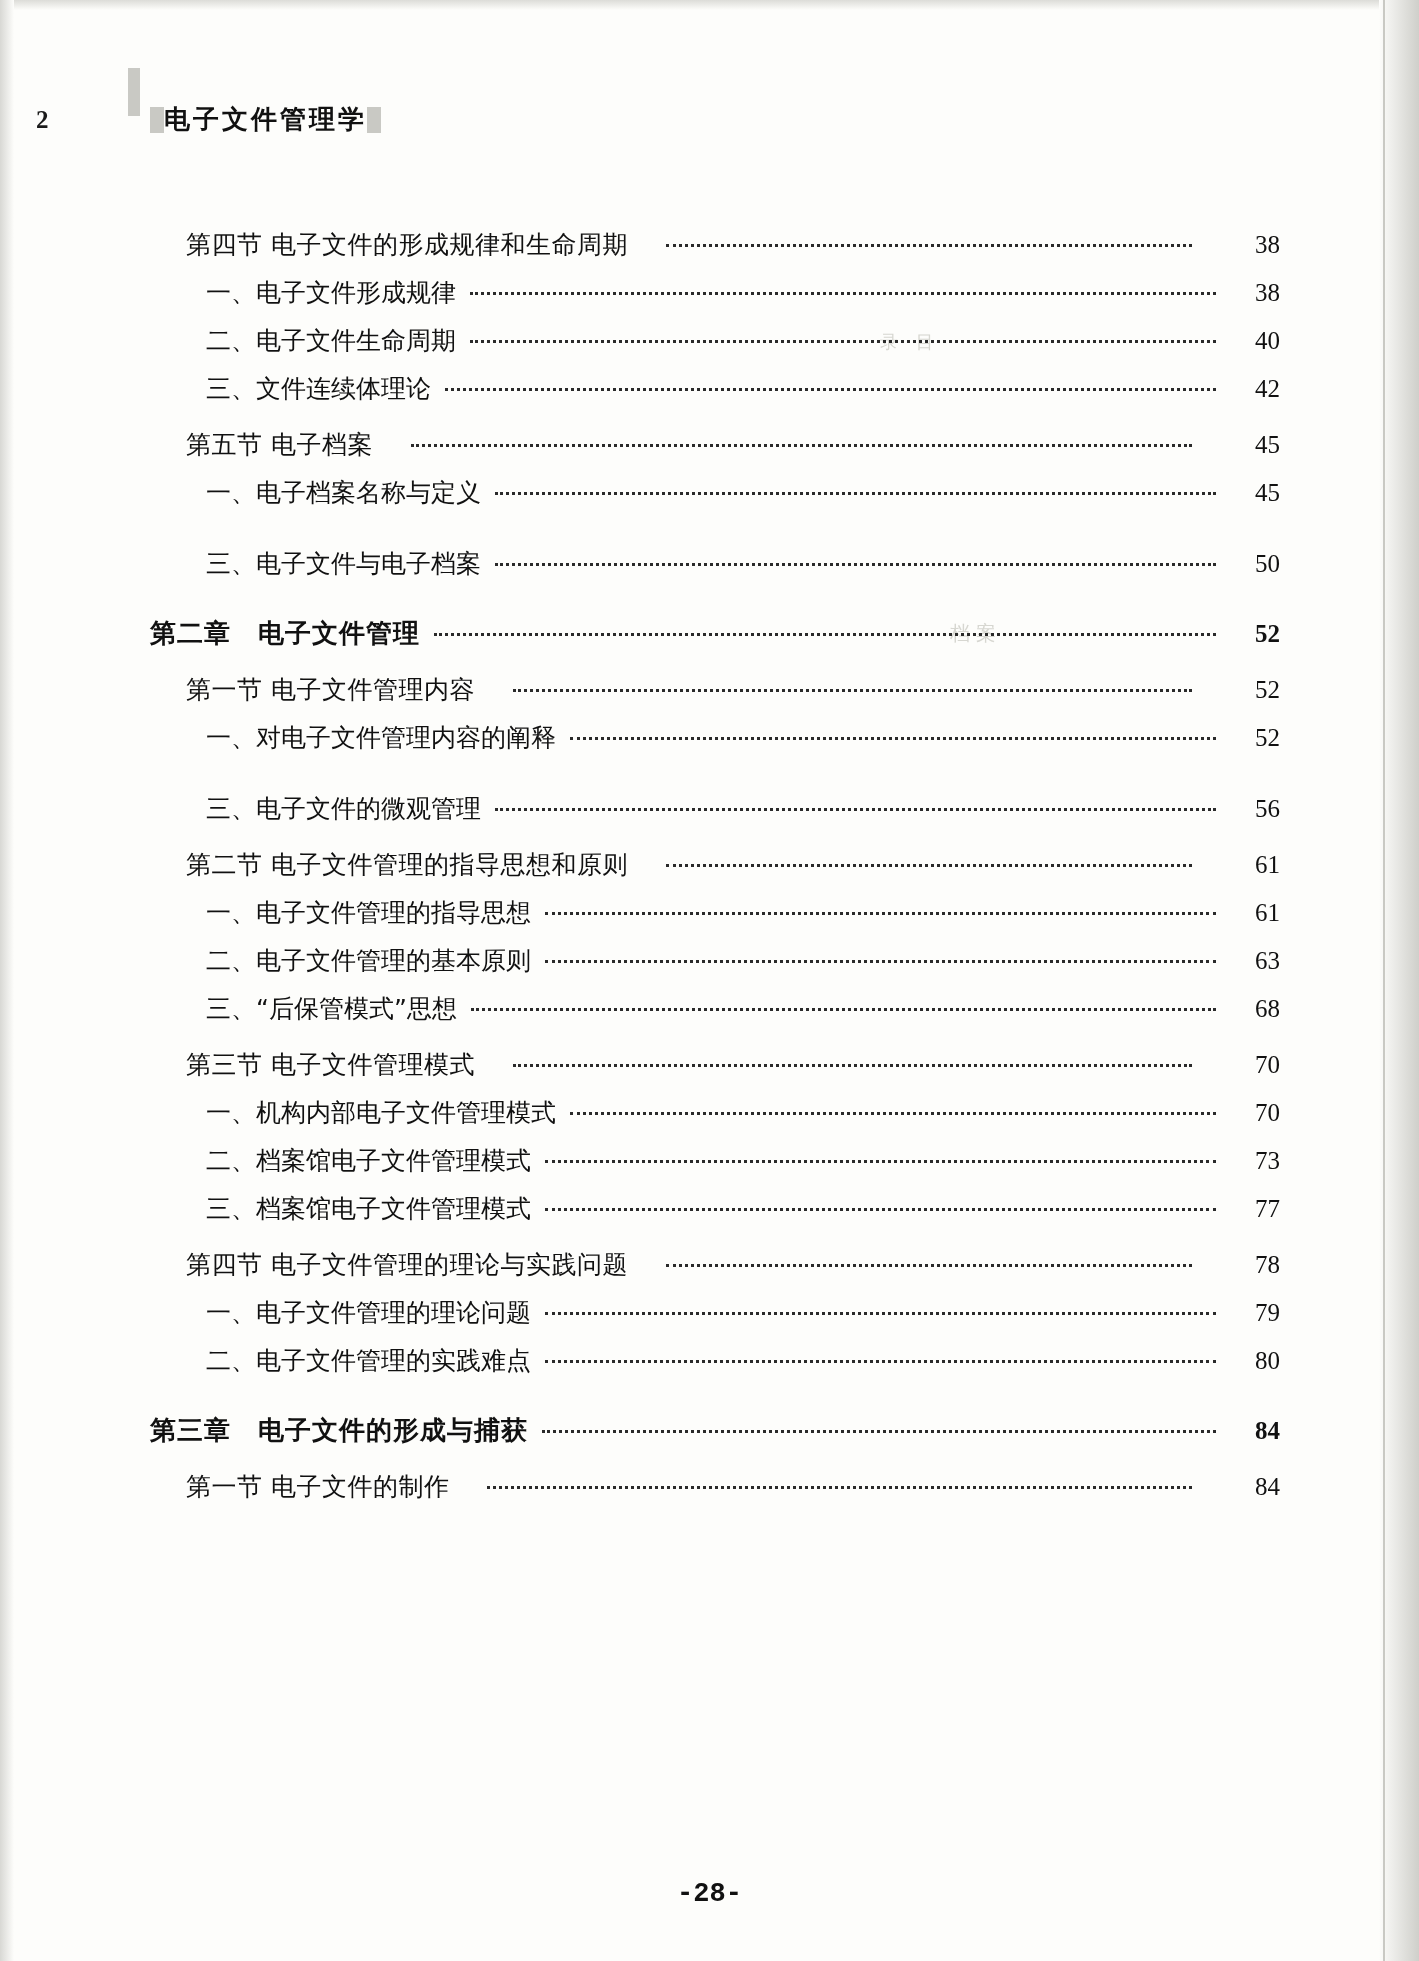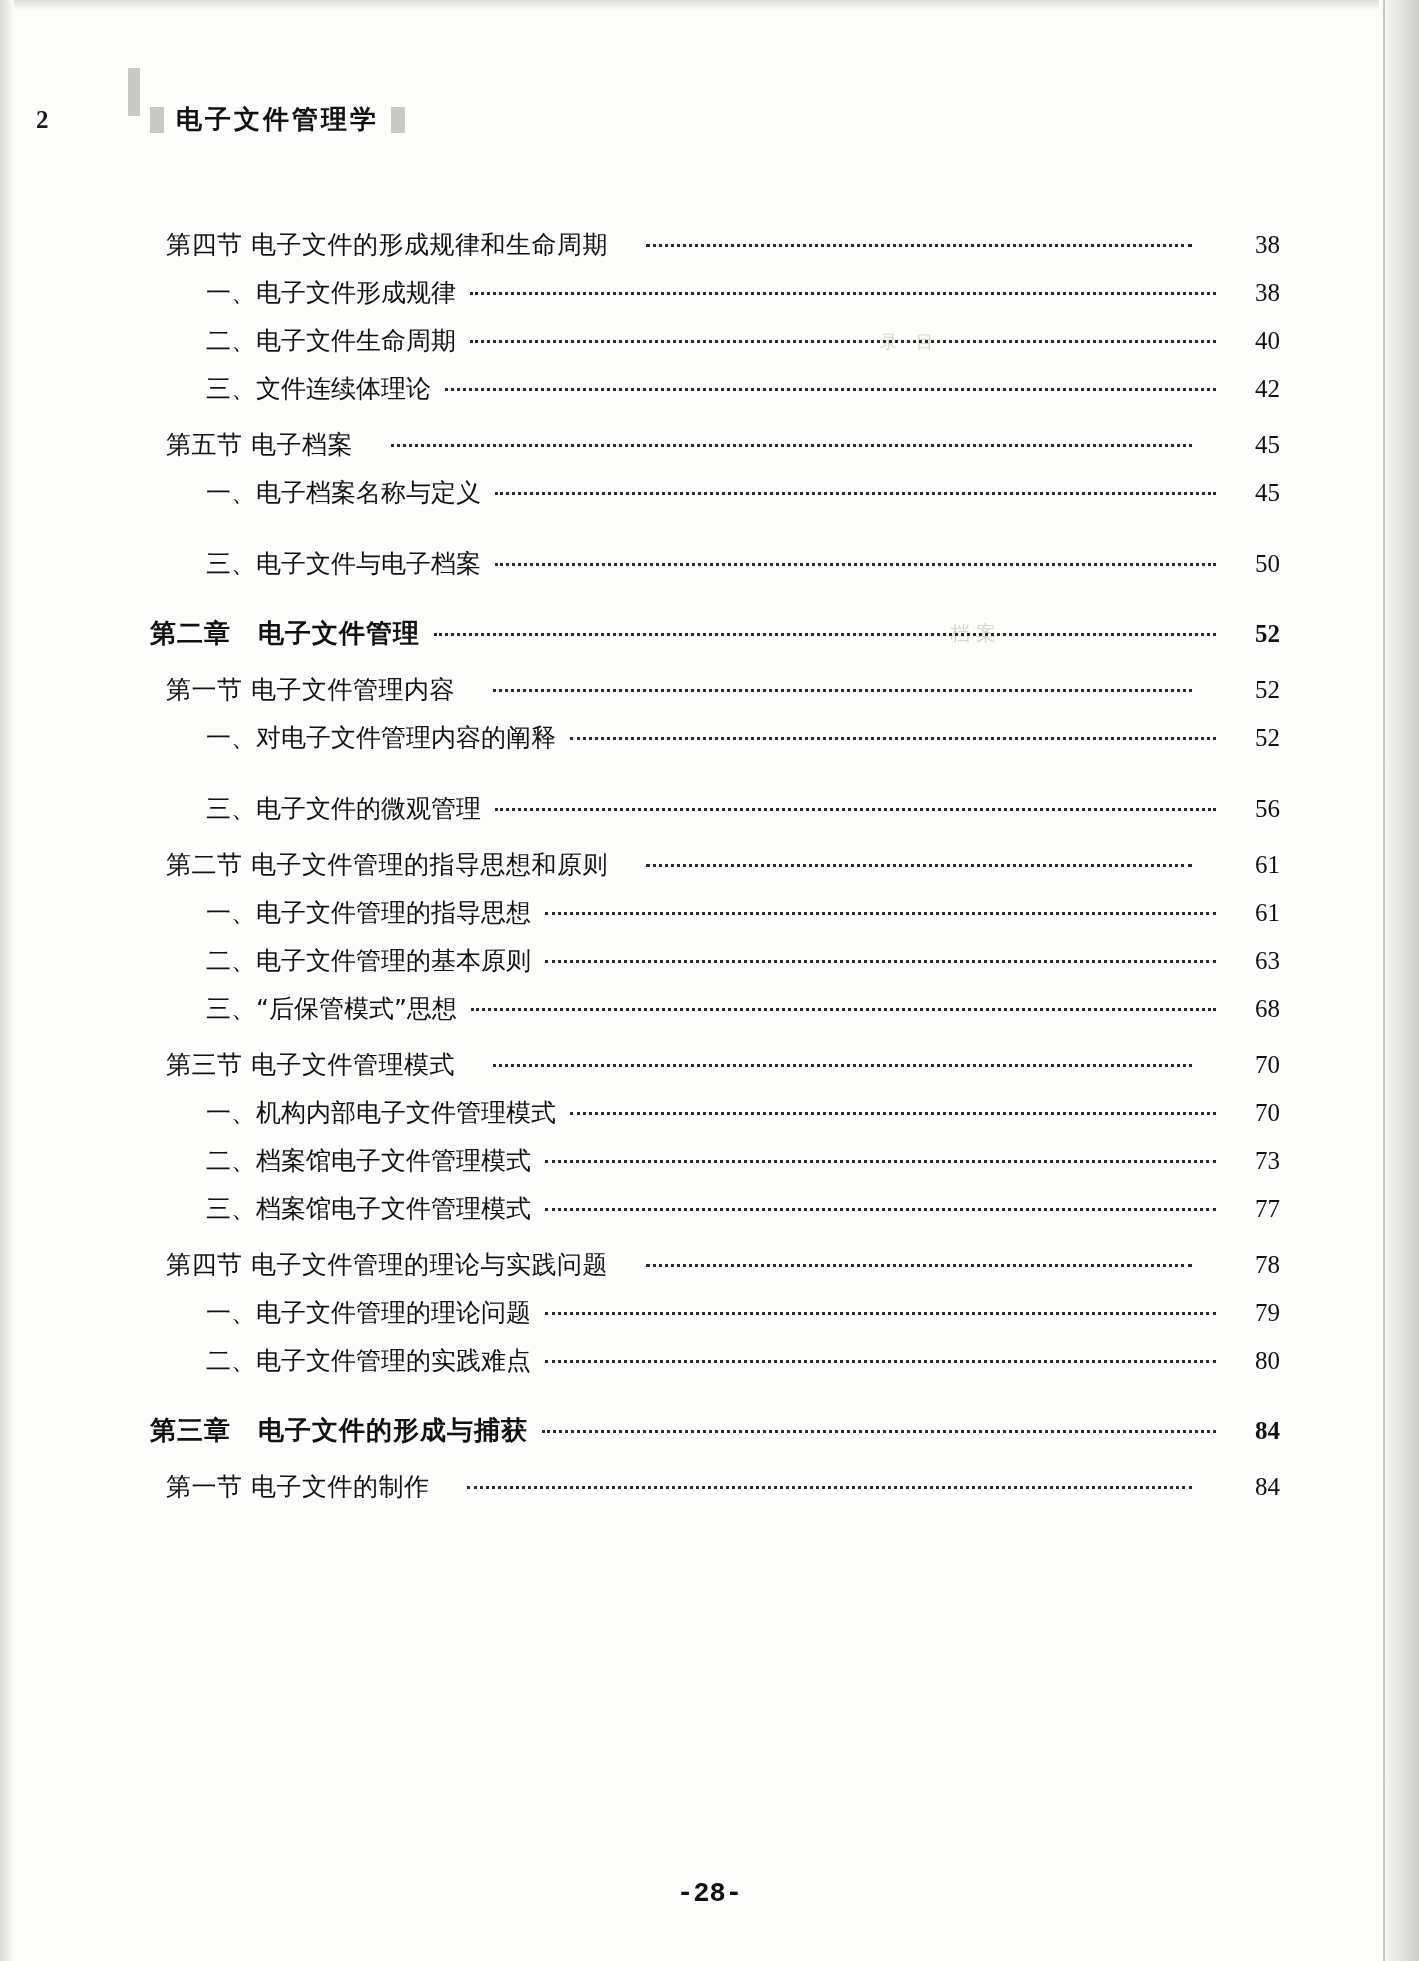--- a/index.html
+++ b/index.html
@@ -71,21 +71,20 @@
     font-family: "Liberation Serif", serif;
     color: #1a1a1a;
     letter-spacing: 0;
   }
   .run-head {
     position: absolute;
     left: 150px;
     top: 34px;
     display: flex;
     align-items: center;
-    gap: 12px;
   }
   .run-head .bar {
     width: 14px;
     height: 26px;
     background: #c9c9c4;
   }
   .run-head .title {
     font-family: "DejaVu Sans", sans-serif;
     font-weight: bold;
     font-size: 26px;
@@ -132,21 +131,21 @@
     font-weight: bold;
     font-size: 26px;
   }
   .lvl-chapter .label {
     letter-spacing: 1px;
   }
   .lvl-section .label {
     letter-spacing: 0.5px;
   }
   .r-chapter { margin-left: 0px; }
-  .r-section { margin-left: 16px; gap: 24px; }
+  .r-section { margin-left: 36px; gap: 24px; }
   .r-sub     { margin-left: 56px; }
 
   .sp-sm { height: 23px; }
   .sp-md { height: 31px; }
   .sp-lg { height: 44px; }
 
   
   .footer {
     position: absolute;
     left: 0;

